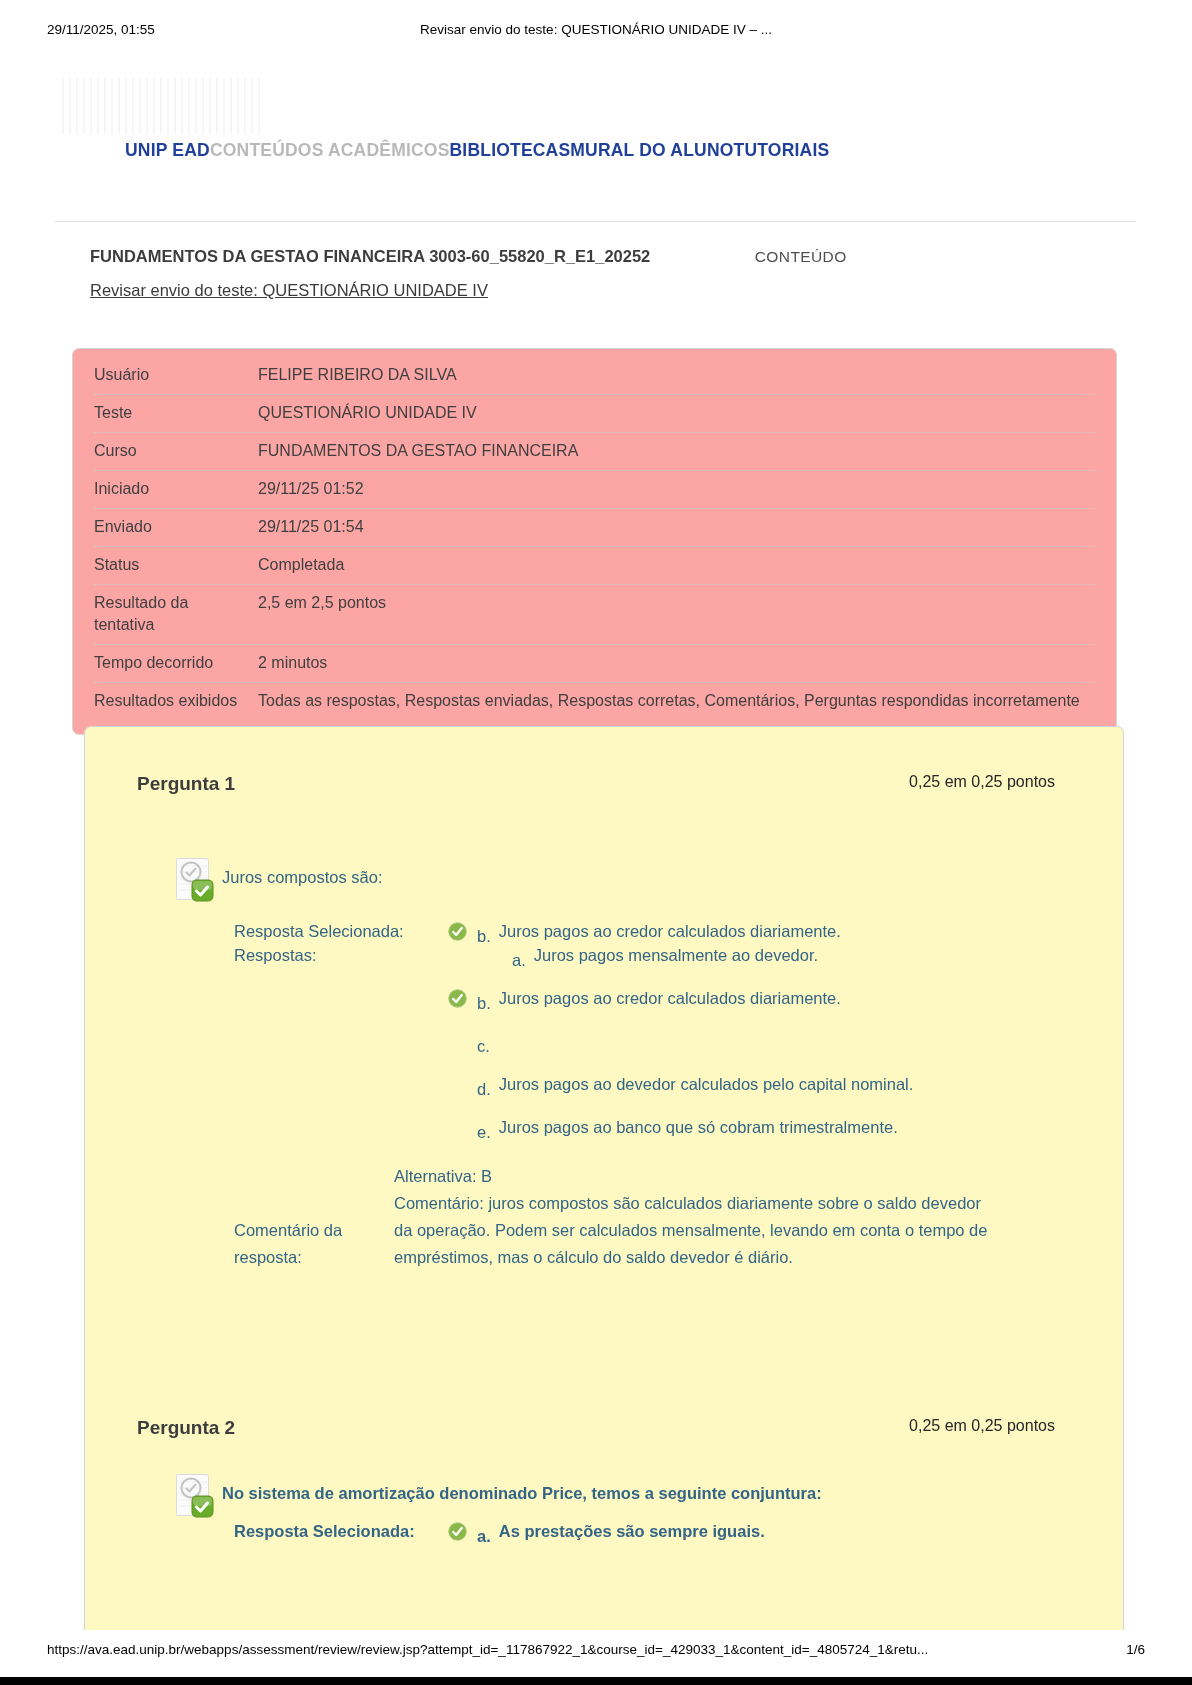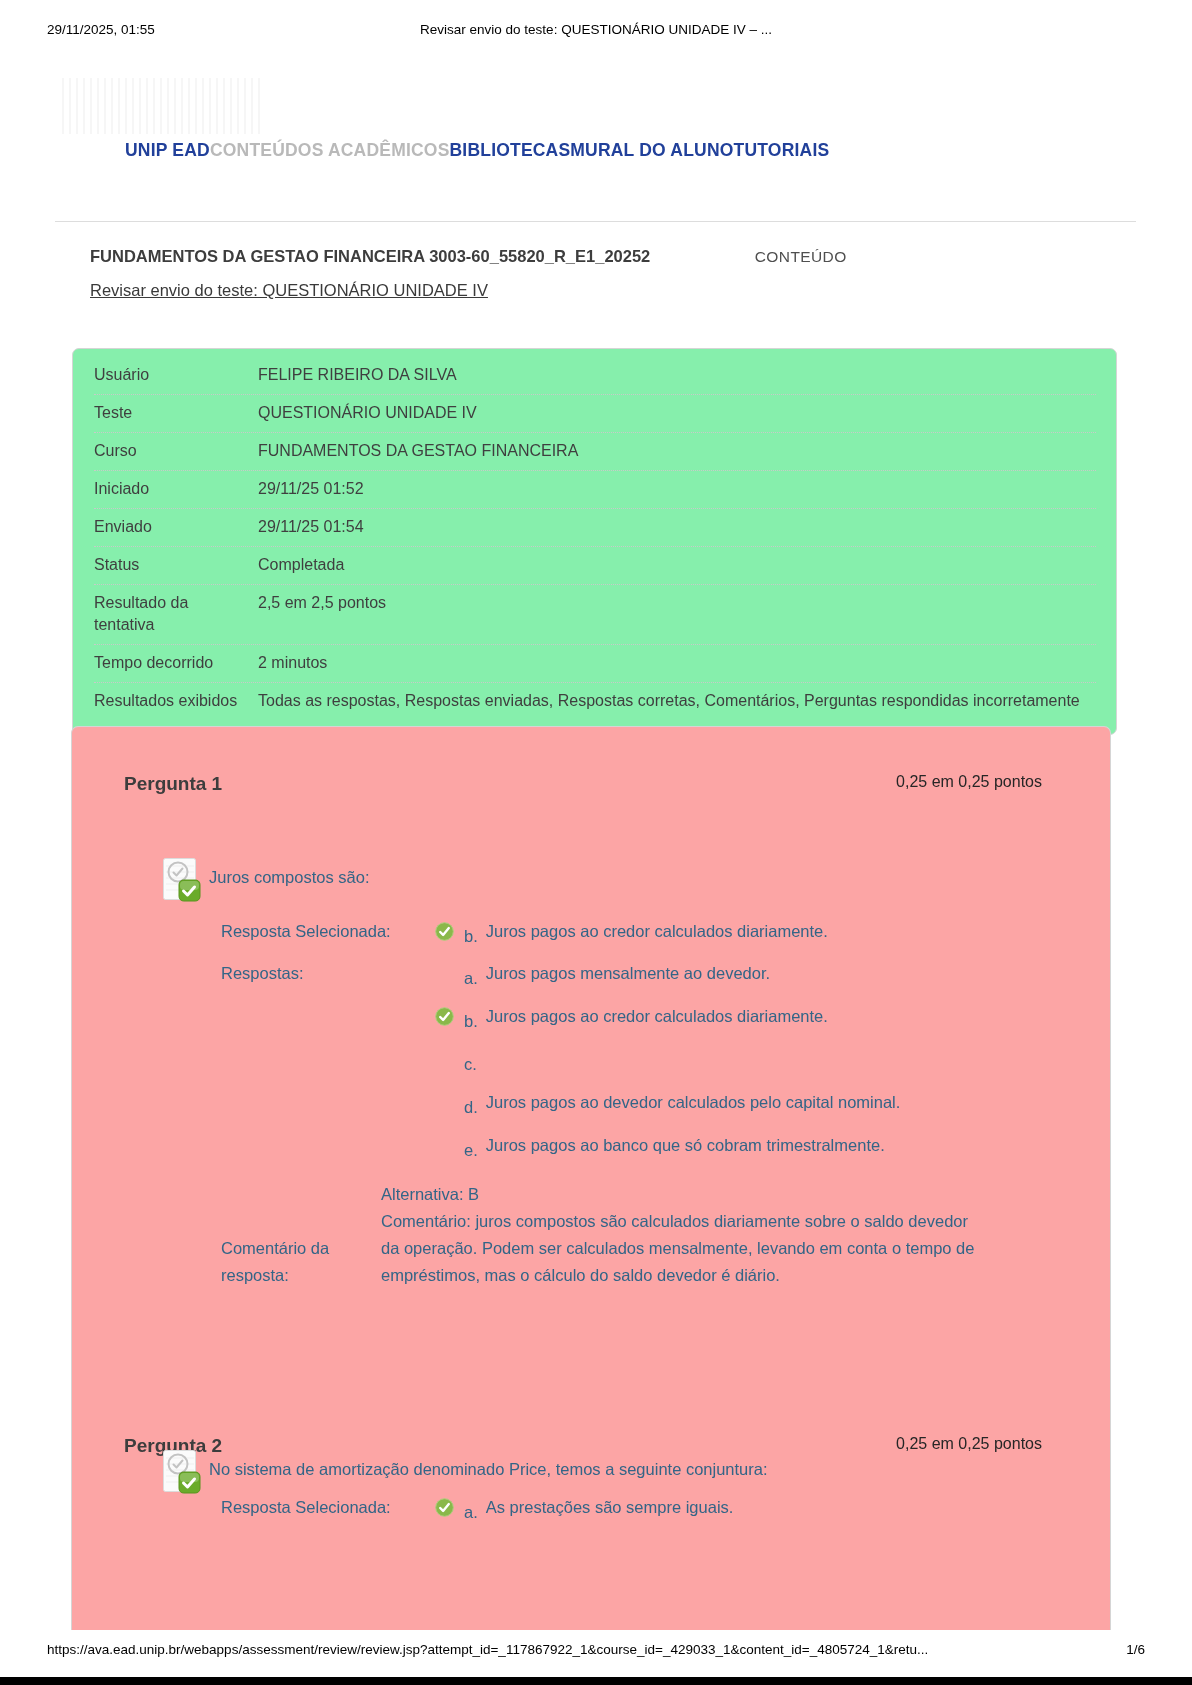--- a/index.html
+++ b/index.html
@@ -22,42 +22,42 @@
   .nav-divider{position:absolute;top:221px;left:55px;width:1081px;height:1px;background:#dddddd;}
 
   
   .course-line{position:absolute;top:247px;left:90px;width:1020px;white-space:nowrap;}
   .course-title{font-size:16.5px;font-weight:bold;color:#3d3d3d;display:inline-block;}
   .course-crumb{font-size:15.5px;color:#4f4f4f;display:inline-block;margin-left:100px;letter-spacing:0.4px;}
   .page-subtitle{position:absolute;top:281px;left:90px;font-size:16.5px;color:#3a3a3a;text-decoration:underline;}
 
   
   .info-panel{position:absolute;top:348px;left:72px;width:1045px;box-sizing:border-box;
-    border:1px solid #d5d5d5;border-radius:7px;padding:8px 20px 14px 21px;background:#86efac;}
+    border:1px solid #d5d5d5;border-radius:7px;padding:8px 20px 14px 21px;background:#fca5a5;}
   .info-row{display:flex;padding:7px 0 8px;border-bottom:1px dotted #c9c9c9;font-size:16px;line-height:22px;color:#3f3f3f;}
   .info-row:last-child{border-bottom:none;}
   .info-label{width:164px;flex:0 0 164px;padding-right:8px;box-sizing:border-box;}
   .info-value{flex:1;}
 
   
-  .questions-panel{position:absolute;top:726px;left:71px;width:1040px;height:904px;box-sizing:border-box;
-    border:1px solid #d5d5d5;border-bottom:none;border-radius:7px 7px 0 0;background:#fca5a5;overflow:hidden;}
+  .questions-panel{position:absolute;top:726px;left:84px;width:1040px;height:904px;box-sizing:border-box;
+    border:1px solid #d5d5d5;border-bottom:none;border-radius:7px 7px 0 0;background:#fef9c3;overflow:hidden;}
   .q-header{display:flex;justify-content:space-between;align-items:flex-start;padding:46px 68px 0 52px;}
   .q-header.q2{margin-top:146px;padding-top:0;}
   .q-heading{font-size:19px;font-weight:bold;color:#3d3d3d;}
   .q-points{font-size:16px;color:#262626;}
 
   .q-body{position:relative;margin-left:90px;margin-right:50px;color:#336587;font-size:16.5px;}
   .q1-body{margin-top:70px;}
-  .q2-body{}
+  .q2-body{margin-top:42px;font-weight:bold;}
   .q-icon{position:absolute;left:0;top:-8px;width:40px;height:48px;}
   .q-text{margin-left:47px;line-height:24px;}
   .q-row{display:flex;margin-left:59px;align-items:flex-end;}
   .row-selected{margin-top:30px;}
-  .row-answers{margin-top:18px;}
+  .row-answers{gap:35px;}
   .row-ans{margin-top:19px;}
   .row-comment{margin-top:24px;}
   .q-label{flex:0 0 216px;line-height:24px;}
   .comment-label{flex:0 0 160px;line-height:27px;}
   .ans{position:relative;padding-left:27px;display:flex;align-items:flex-start;}
   .ans-check{position:absolute;left:-2px;top:3px;width:19px;height:19px;}
   .ans-letter{position:relative;top:5px;margin-right:8px;line-height:24px;}
   .ans-text{line-height:24px;}
   .comment-content{flex:1;max-width:600px;line-height:27px;}
 

